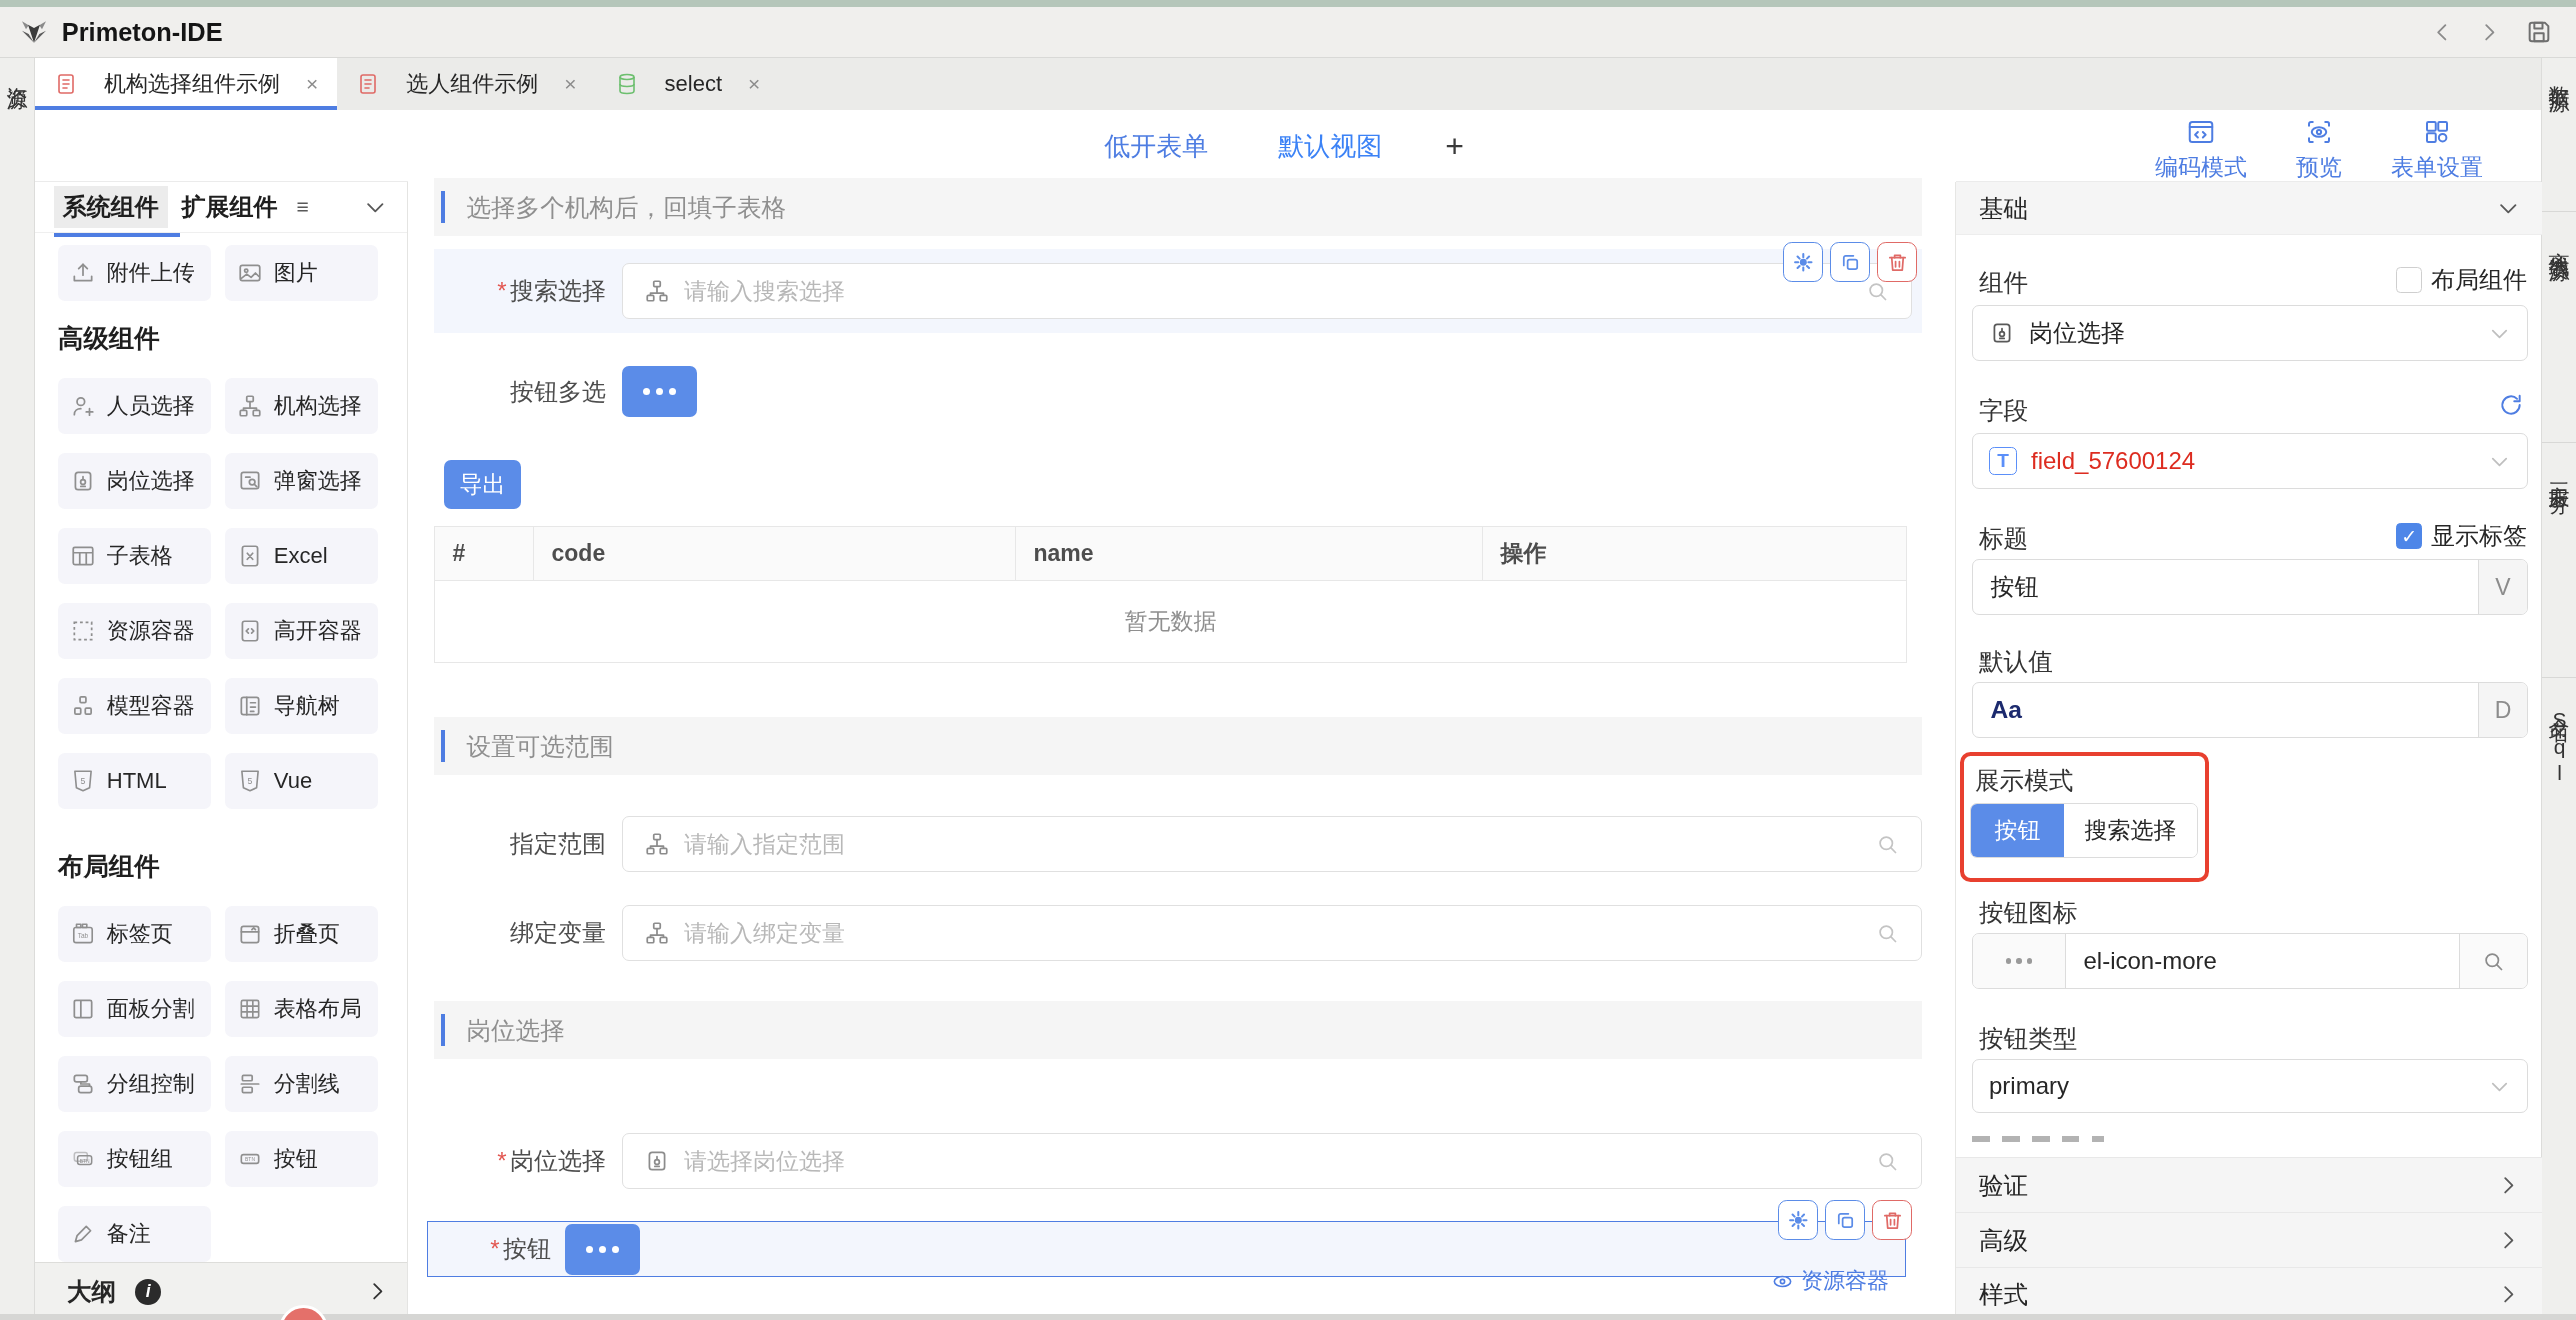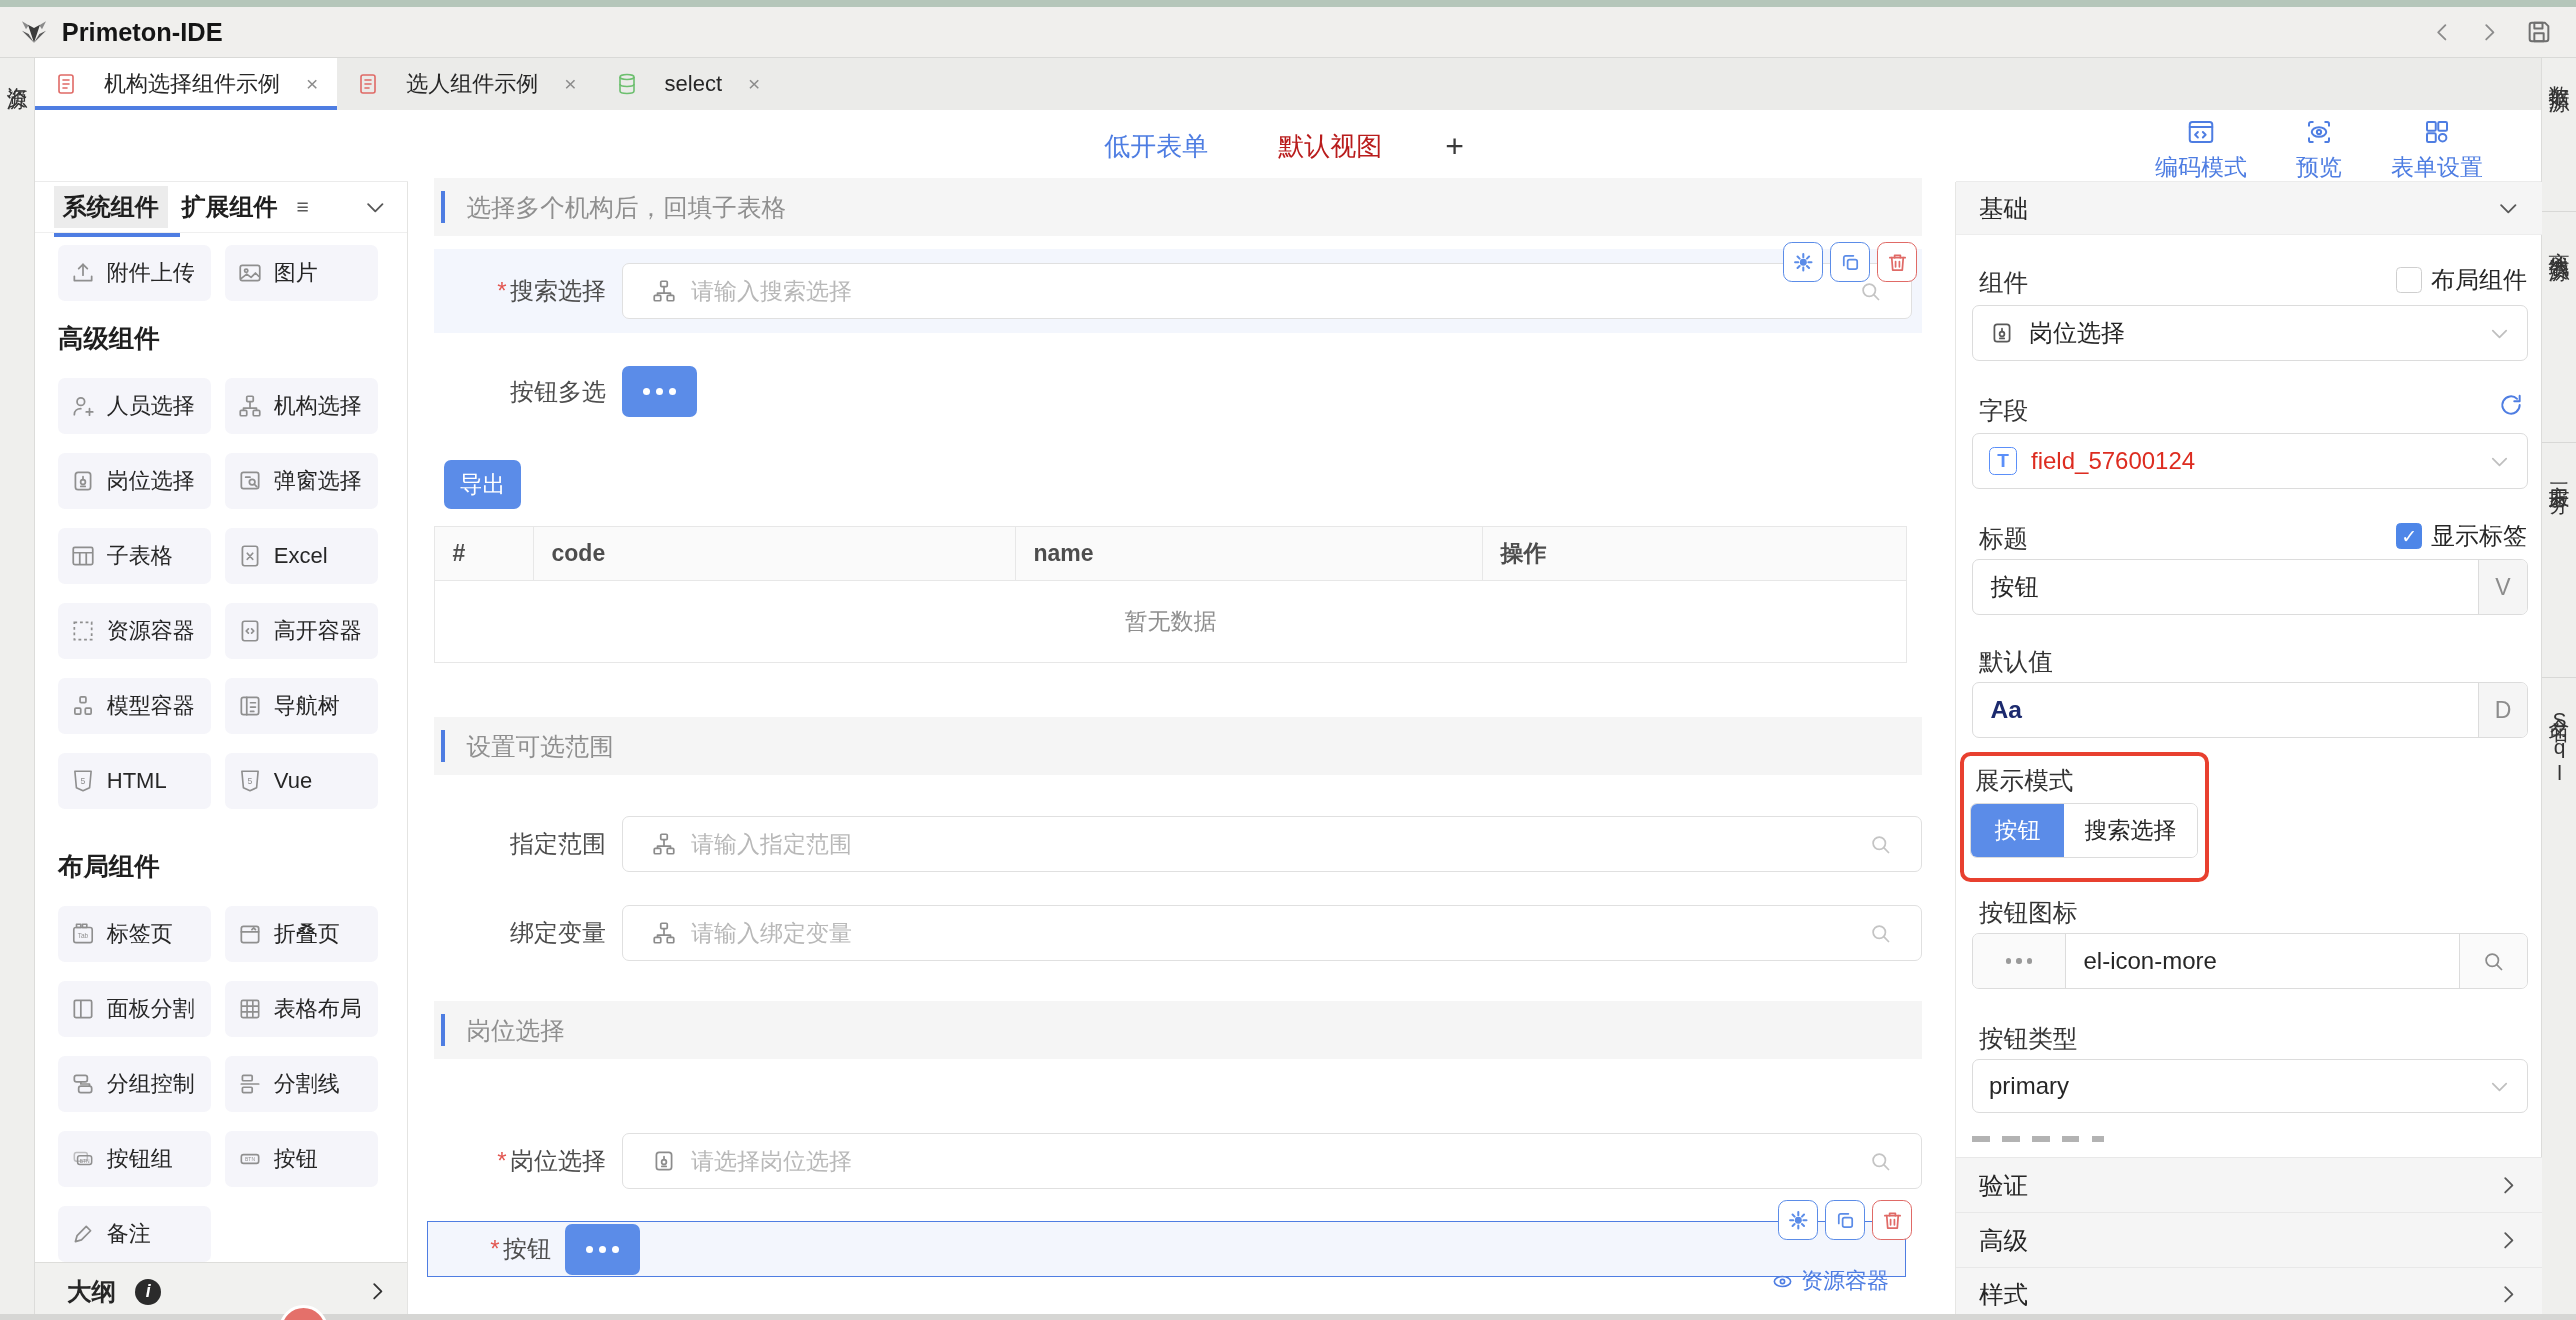--- a/index.html
+++ b/index.html
@@ -26,21 +26,21 @@
           display:flex;align-items:stretch}
   .dtab{display:flex;align-items:center;padding:0 19px;gap:26px;position:relative;cursor:pointer}
   .dtab .dlabel{font-size:22px;color:#262626}
   .dtab .dclose{font-size:21px;color:#8c8c8c}
   .dtab.active{background:#fff}
   .dtab.active .underline{position:absolute;left:0;right:0;bottom:0;height:4.4px;background:#4e7de2}
 
   
   .canvas-header{left:35px;top:110px;width:2506px;height:72px;background:#fff;border-bottom:0.9px solid #ebebeb}
   .view-tabs{position:absolute;left:50%;top:0;transform:translateX(-52%);height:72px;display:flex;gap:56px;align-items:center}
-  .vtab{font-size:26px;color:#b91c1c;position:relative;height:72px;display:flex;align-items:center;padding:0 7px;cursor:pointer}
+  .vtab{font-size:26px;color:#3b82f6;position:relative;height:72px;display:flex;align-items:center;padding:0 7px;cursor:pointer}
   .vtab.active{color:#4e7de2}
   .vtab.active .underline{position:absolute;left:-5.3px;right:-5.3px;bottom:0;height:5.3px;background:#4e7de2}
   .vadd{font-size:32px;color:#3a3a3a;cursor:pointer}
   .top-actions{position:absolute;right:58px;top:7px;display:flex;gap:49px}
   .ta{display:flex;flex-direction:column;align-items:center;gap:5.3px;color:#4e7de2;cursor:pointer}
   .ta .talabel{font-size:23px}
 
   
   .sidebar{left:35px;top:182px;width:373px;height:1138px;background:#fff;border-right:0.9px solid #e4e4e2;overflow:hidden}
   .side-tabs{position:absolute;left:0;top:0;width:100%;height:51px;display:flex;align-items:center;border-bottom:0.9px solid #efefef}
@@ -63,21 +63,21 @@
 
   
   .canvas{left:408px;top:172px;width:1548px;height:1138px;background:#fff}
   .sec-band{position:absolute;left:26px;width:1488px;height:58px;background:#f5f5f5;display:flex;align-items:center}
   .sec-bar{width:4.4px;height:32px;background:#4e7de2;margin-left:7px}
   .sec-text{margin-left:21px;font-size:24.6px;color:#8f8f8f}
   .frow{position:absolute;left:26px;width:1488px;display:flex;align-items:center}
   .flabel{width:172px;text-align:right;margin-right:16px;font-size:24px;color:#4d4d4d;flex:none}
   .req{color:#e25650;margin-right:3.5px}
   .cinput{flex:1;height:56px;background:#fff;border:0.9px solid #e0e0e0;border-radius:7px;display:flex;align-items:center;
-          padding:0 28px;gap:14px;cursor:text}
+          padding:0 21px;gap:14px;cursor:text}
   .cinput .ph{color:#b8b8b8;font-size:23px}
   .cinput svg{color:#8c8c8c}
   .cinput .mag{margin-left:auto;color:#c4c4c4}
   .hl-row{position:absolute;left:26px;width:1488px;background:#f3f6fd;display:flex;align-items:center}
   .more-btn{width:75px;height:51px;background:#5b8ce8;border-radius:7px;display:flex;align-items:center;justify-content:center;
             gap:6.1px;cursor:pointer}
   .dot{width:7px;height:7px;border-radius:50%;background:#fff}
   .blue-btn{background:#5b8ce8;color:#fff;font-size:23px;border-radius:7px;display:flex;align-items:center;justify-content:center;cursor:pointer}
   .act-group{position:absolute;display:flex;gap:7px;z-index:5}
   .act{width:40px;height:40px;background:#fff;border:1.8px solid #5b8ce8;border-radius:8.8px;color:#5b8ce8;

